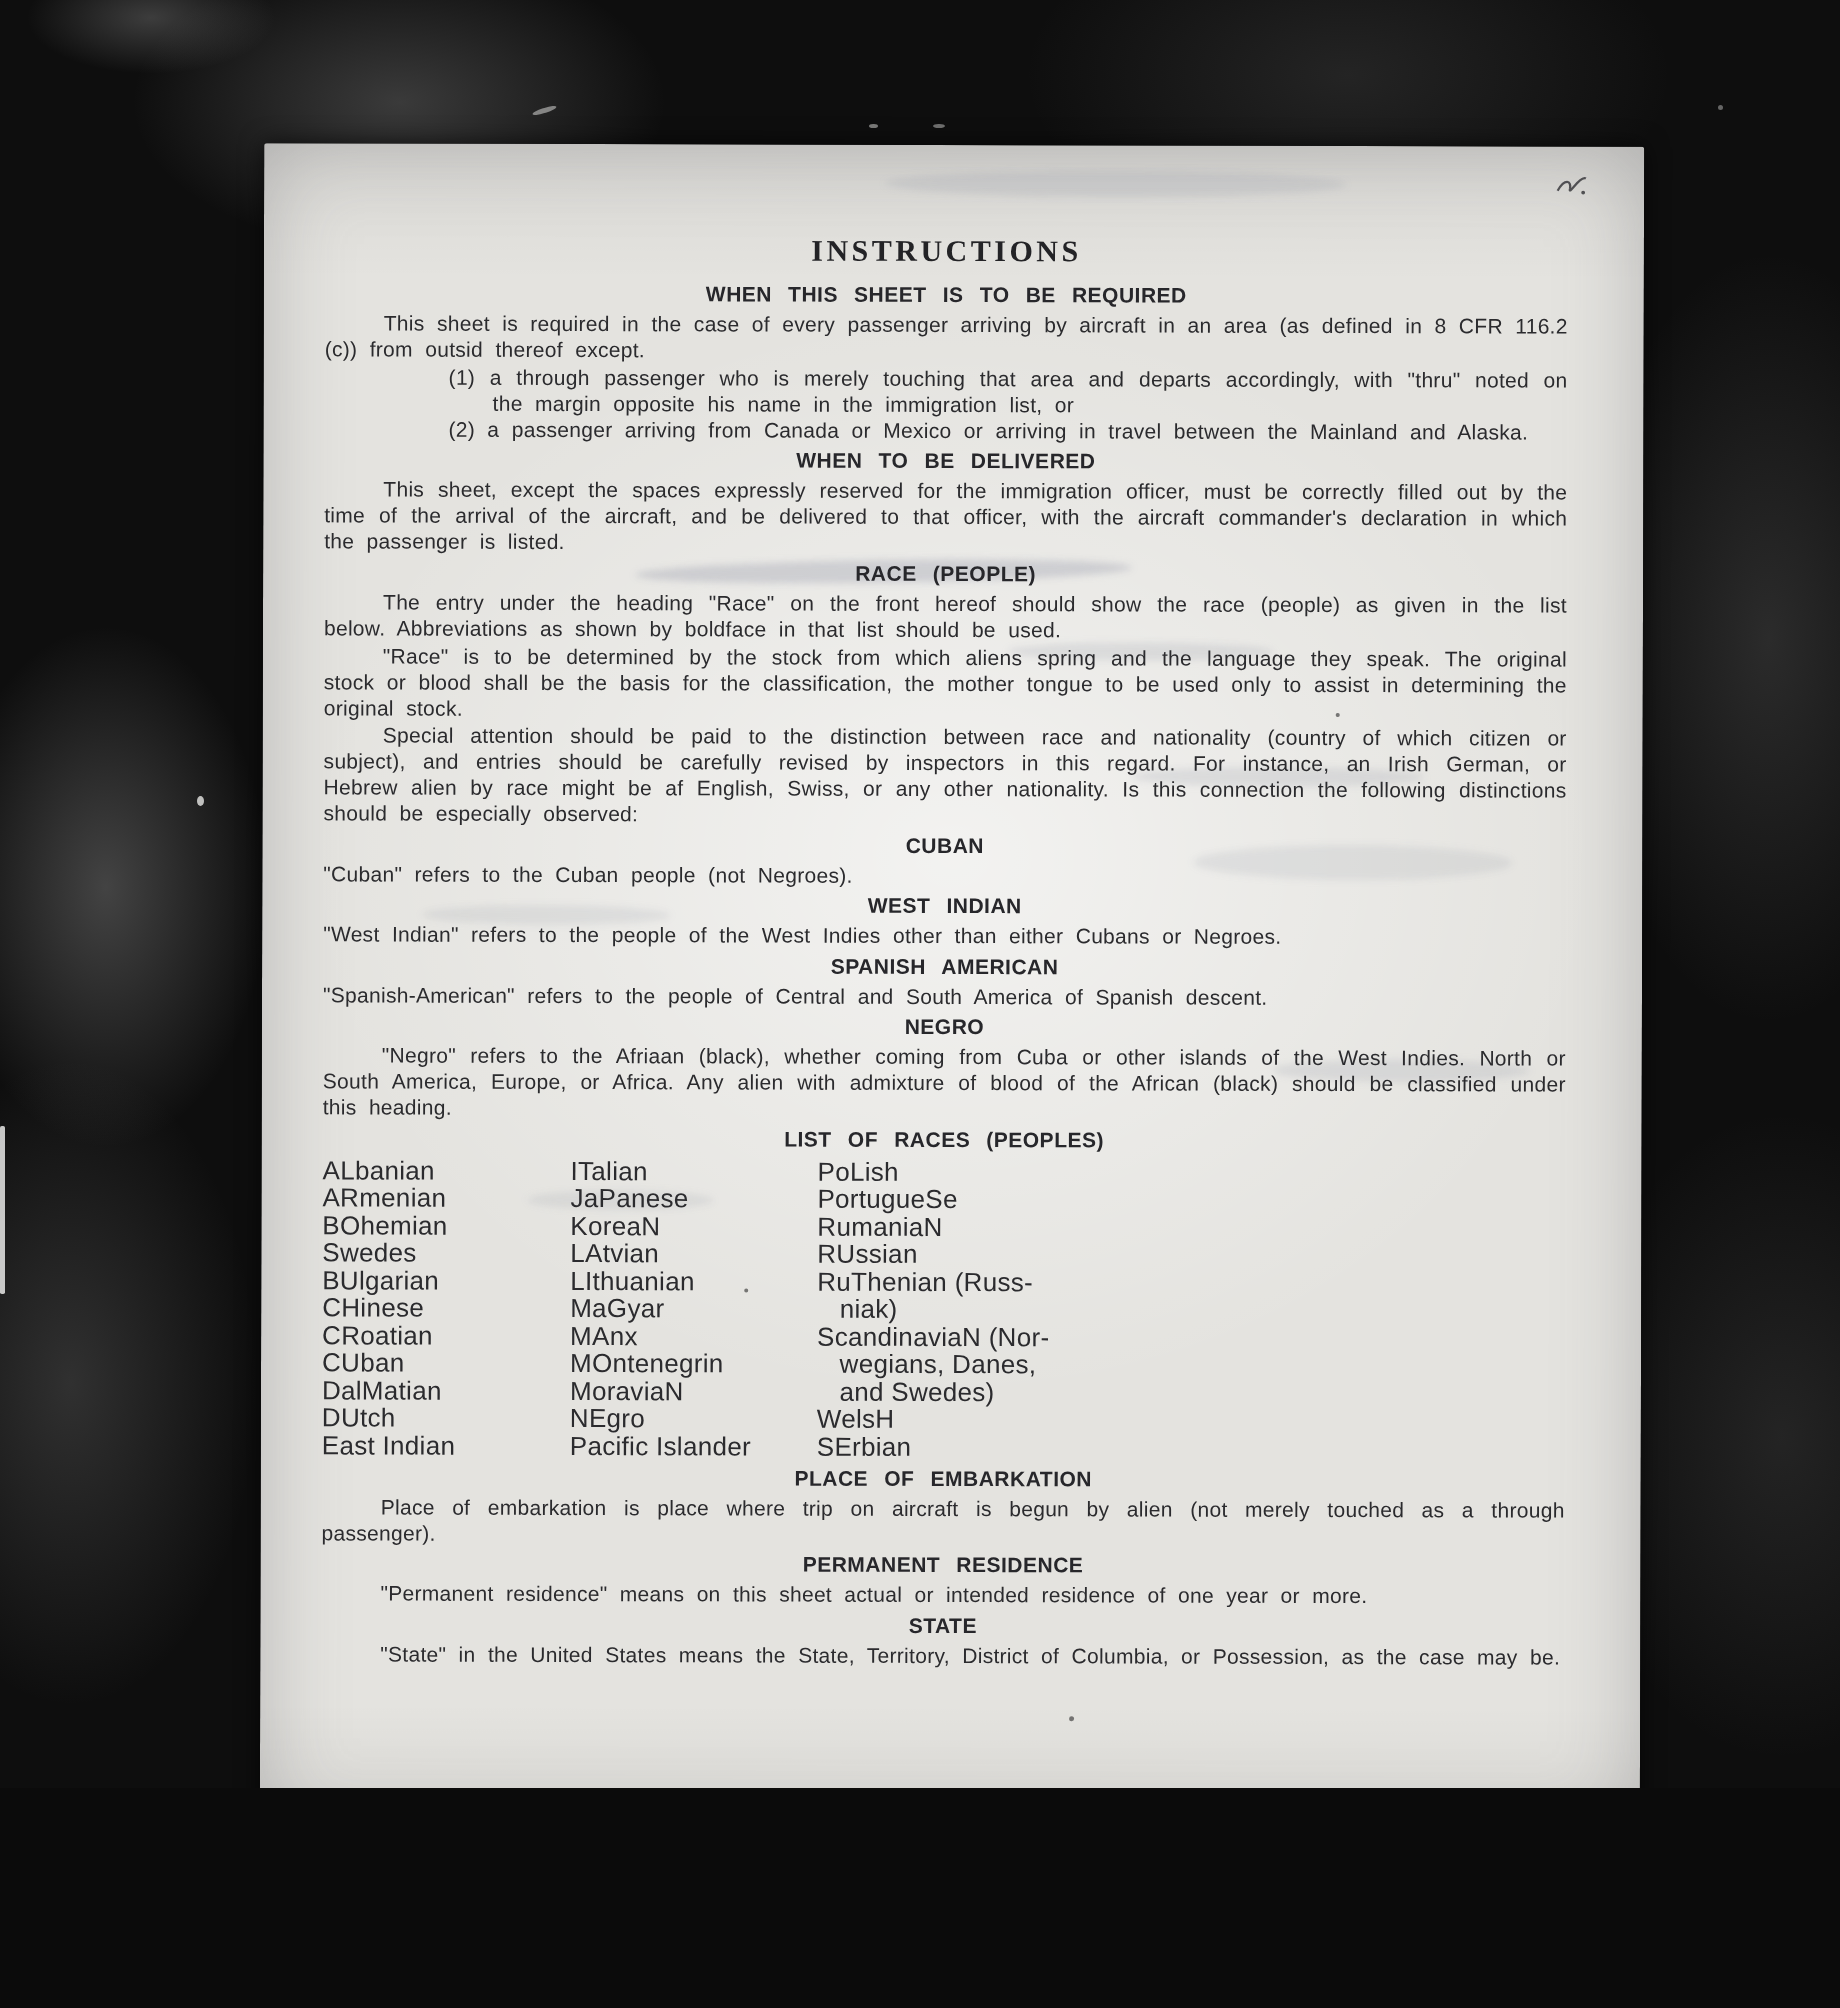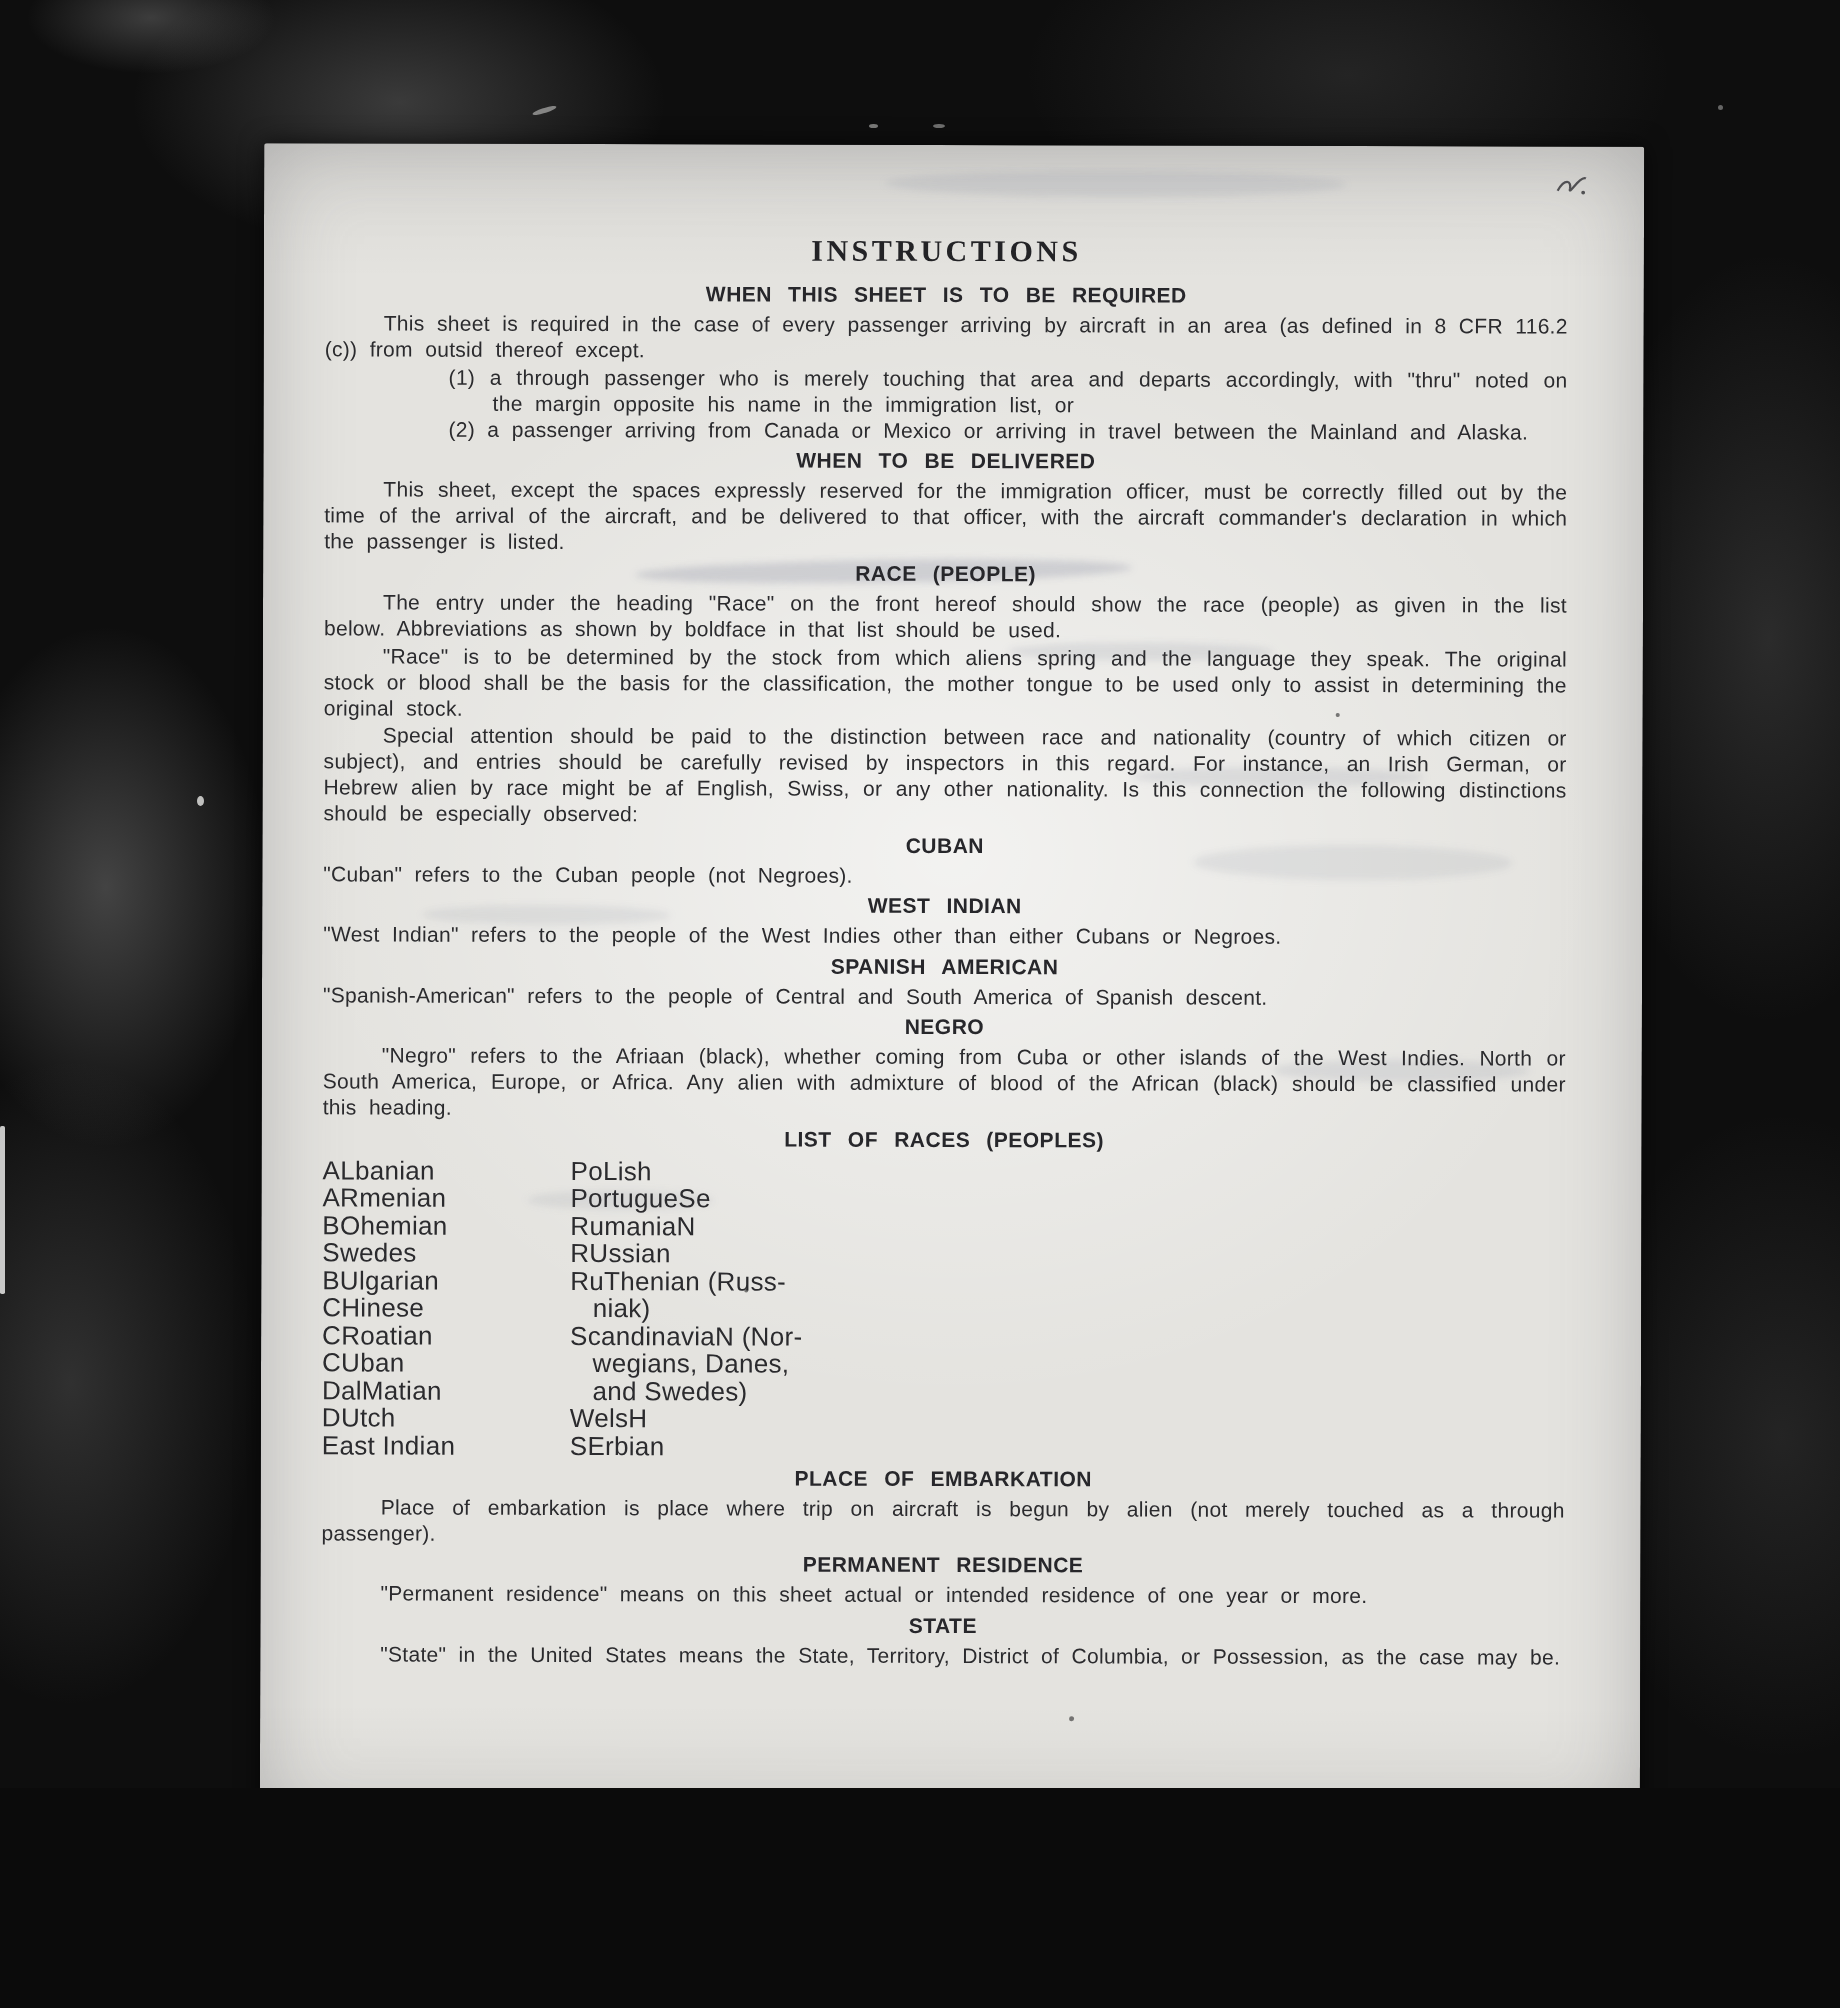--- a/index.html
+++ b/index.html
@@ -126,20 +126,33 @@
             <div class="race-item">Swedes</div>
             <div class="race-item">BUlgarian</div>
             <div class="race-item">CHinese</div>
             <div class="race-item">CRoatian</div>
             <div class="race-item">CUban</div>
             <div class="race-item">DalMatian</div>
             <div class="race-item">DUtch</div>
             <div class="race-item">East Indian</div>
           </div>
         <div class="race-col">
+            <div class="race-item">ITalian</div>
+            <div class="race-item">JaPanese</div>
+            <div class="race-item">KoreaN</div>
+            <div class="race-item">LAtvian</div>
+            <div class="race-item">LIthuanian</div>
+            <div class="race-item">MaGyar</div>
+            <div class="race-item">MAnx</div>
+            <div class="race-item">MOntenegrin</div>
+            <div class="race-item">MoraviaN</div>
+            <div class="race-item">NEgro</div>
+            <div class="race-item">Pacific Islander</div>
+          </div>
+        <div class="race-col">
             <div class="race-item">PoLish</div>
             <div class="race-item">PortugueSe</div>
             <div class="race-item">RumaniaN</div>
             <div class="race-item">RUssian</div>
             <div class="race-item">RuThenian (Russ-</div>
             <div class="race-item">   niak)</div>
             <div class="race-item">ScandinaviaN (Nor-</div>
             <div class="race-item">   wegians, Danes,</div>
             <div class="race-item">   and Swedes)</div>
             <div class="race-item">WelsH</div>

